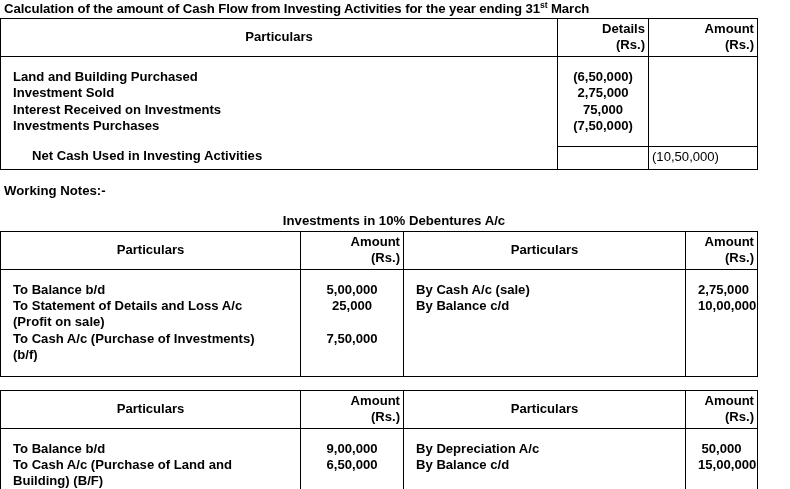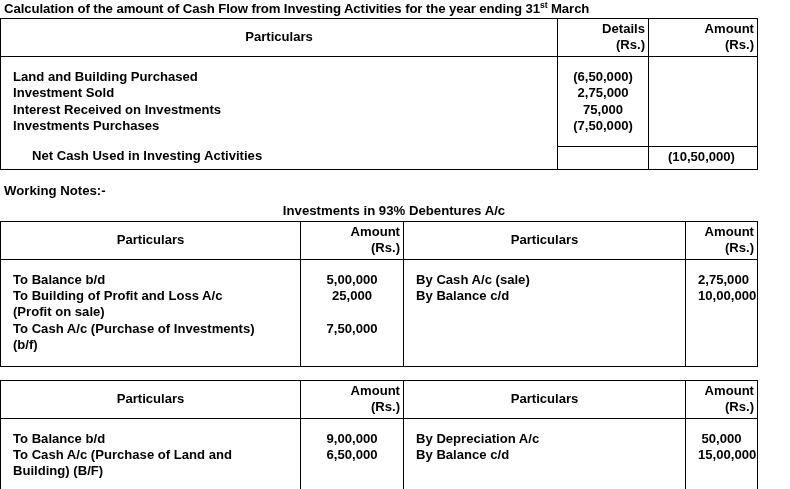--- a/index.html
+++ b/index.html
@@ -38,21 +38,21 @@
     vertical-align: super;
     line-height: 0;
   }
 
   .section-label {
     font-size: 13.2px;
     font-weight: bold;
     line-height: 16px;
     padding-left: 4px;
     margin-top: 13px;
-    margin-bottom: 4px;
+    margin-bottom: 14px;
   }
 
   .ledger-title {
     font-size: 13.2px;
     font-weight: bold;
     line-height: 16px;
     text-align: center;
     margin-bottom: 2px;
   }
   .ledger-title.t2 { padding-right: 0px; }
@@ -94,22 +94,22 @@
 
   .bold { font-weight: bold; }
 
   .no-side-l { border-left: none !important; }
   .no-side-r { border-right: none !important; }
 
   
   .total-row td { padding: 0; }
   .total-row .amt {
     border-top: 1.5px solid #000;
-    font-weight: bold;
-    text-align: center;
+    font-weight: normal;
+    text-align: left;
     padding: 2px 6px 3px 3px;
   }
   .total-row .plain {
     padding: 2px 3px 3px 3px;
   }
 
   
   .gap-a { height: 13px; }
 
   .lines { margin: 12px; padding: 0; font-weight: bold; }
@@ -170,21 +170,21 @@
         </td>
         <td class="no-side-r">
           <div class="amt">(10,50,000)</div>
         </td>
       </tr>
     </tbody>
   </table>
 
   <div class="section-label">Working Notes:-</div>
 
-  <div class="ledger-title t2">Investments in 93% Debentures A/c</div>
+  <div class="ledger-title t2">Investments in 10% Debentures A/c</div>
 
   <table class="acct">
     <colgroup>
       <col style="width:300px">
       <col style="width:103px">
       <col style="width:282px">
       <col style="width:72px">
     </colgroup>
     <thead>
       <tr>
@@ -198,21 +198,21 @@
           <span class="hdr-two-line">Amount</span>
           <span class="hdr-two-line">(Rs.)</span>
         </th>
       </tr>
     </thead>
     <tbody>
       <tr>
         <td class="no-side-l">
           <div class="lines cell-pad-l">
             <div>To Balance b/d</div>
-            <div>To Building of Profit and Loss A/c</div>
+            <div>To Statement of Details and Loss A/c</div>
             <div>(Profit on sale)</div>
             <div>To Cash A/c (Purchase of Investments)</div>
             <div>(b/f)</div>
           </div>
         </td>
         <td>
           <div class="lines cell-pad-r">
             <div>5,00,000</div>
             <div>25,000</div>
             <div>&nbsp;</div>

